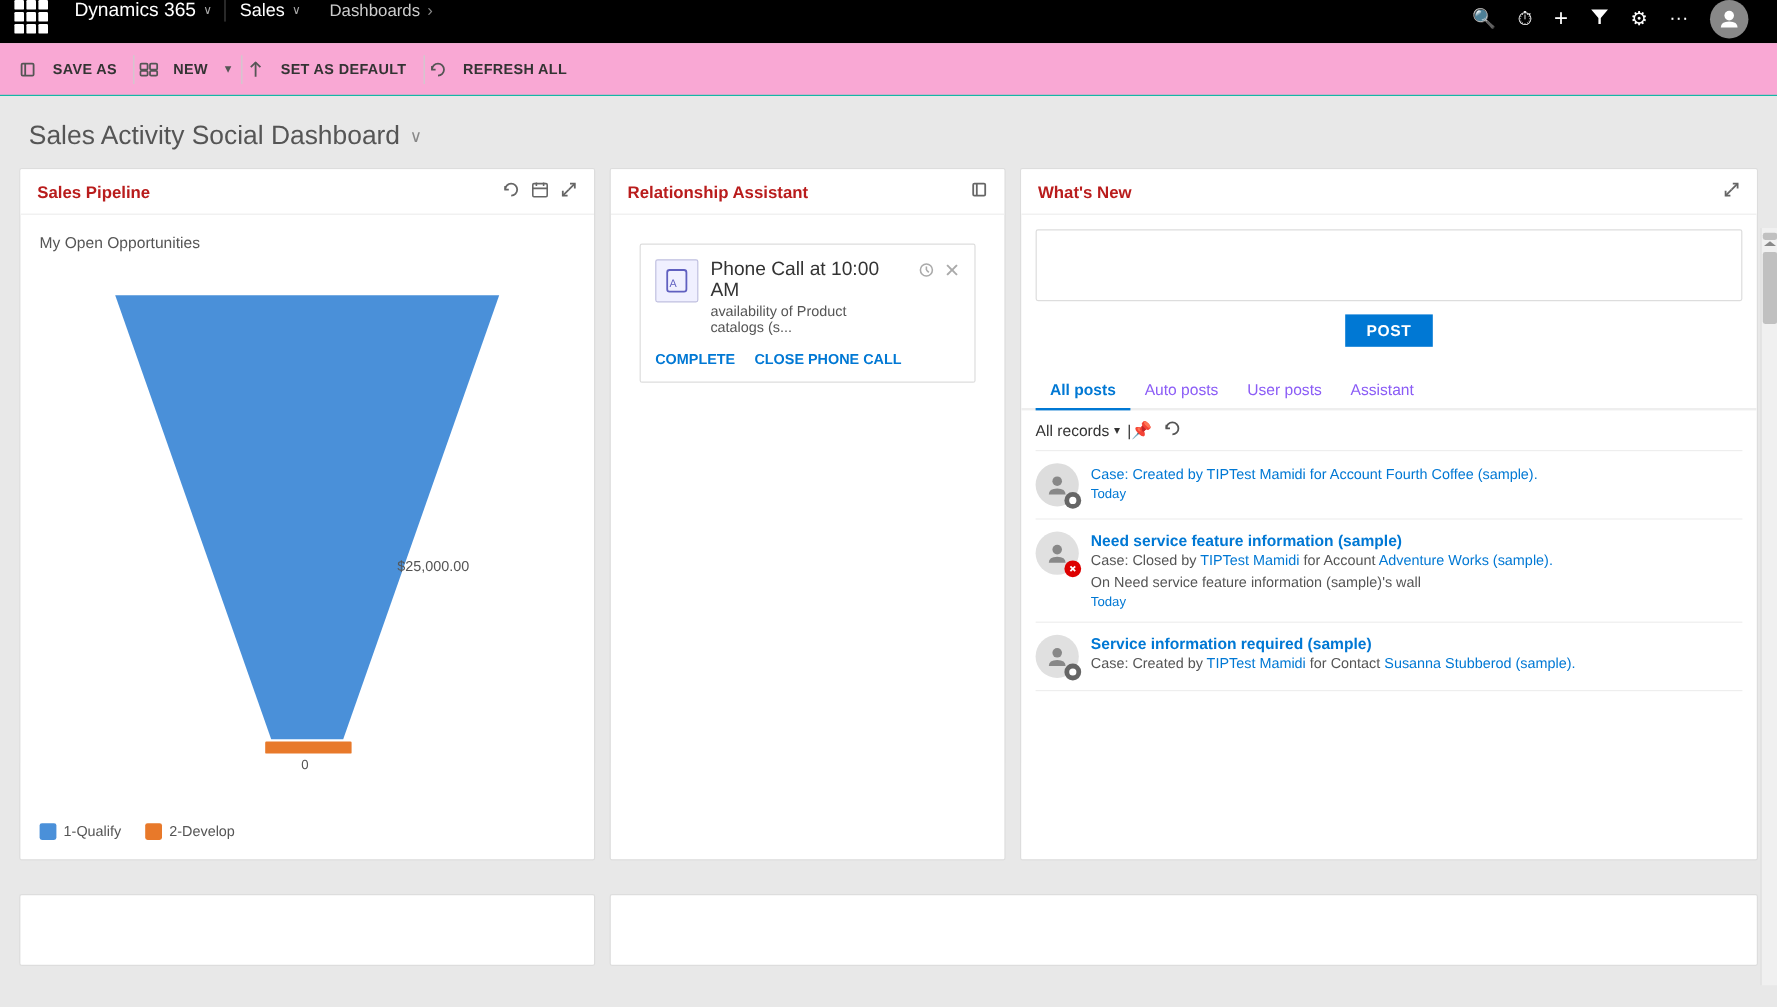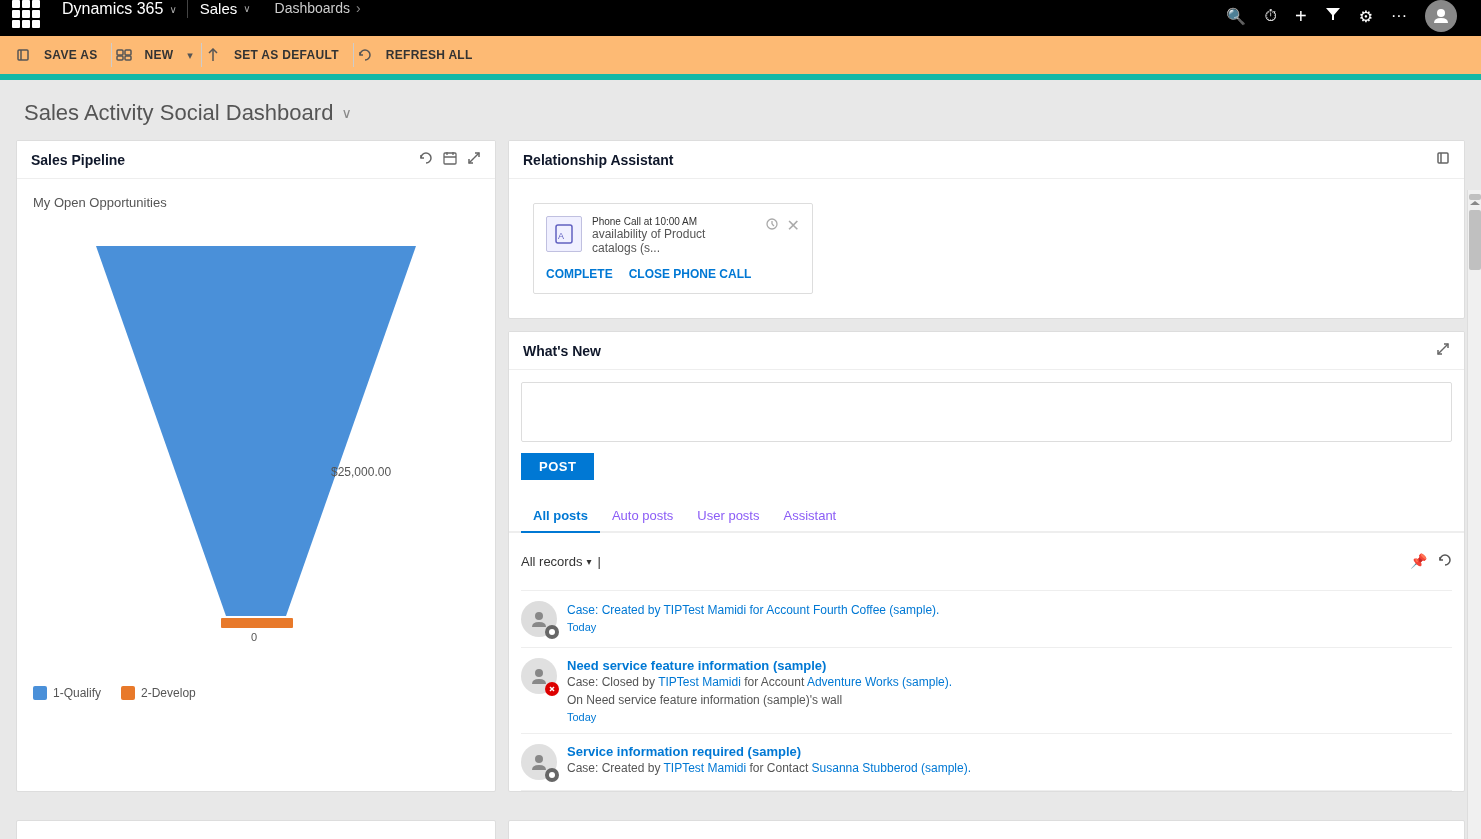--- a/index.html
+++ b/index.html
@@ -44,27 +44,27 @@
     .nav-icons { display: flex; align-items: center; gap: 18px; margin-right: 12px; }
     .nav-icon { color: white; font-size: 16px; cursor: pointer; }
     .nav-avatar {
       width: 32px; height: 32px; border-radius: 50%;
       background: #888; display: flex; align-items: center; justify-content: center;
       color: white; font-size: 14px; cursor: pointer;
     }
 
     
     .toolbar {
-      background: #fdba74;
+      background: #f9a8d4;
       height: 44px;
       display: flex;
       align-items: center;
       padding: 0 16px;
       gap: 0;
-      border-bottom: 6px solid #14b8a6;
+      border-bottom: 1px solid #14b8a6;
     }
     .toolbar-btn {
       display: flex; align-items: center; gap: 5px;
       padding: 6px 10px; font-size: 12px; color: #333;
       cursor: pointer; background: none; border: none;
       text-transform: uppercase; font-weight: 600; letter-spacing: 0.3px;
     }
     .toolbar-sep { width: 1px; height: 24px; background: #ccc; margin: 0 4px; }
     .toolbar-dropdown { padding: 6px 4px; cursor: pointer; color: #555; font-size: 11px; }
 
@@ -94,21 +94,21 @@
       border: 1px solid #ddd;
       border-radius: 2px;
       overflow: hidden;
     }
     .panel-header {
       display: flex; align-items: center; justify-content: space-between;
       padding: 10px 14px;
       border-bottom: 1px solid #eee;
       background: white;
     }
-    .panel-title { font-size: 14px; font-weight: 600; color: #0f172a; }
+    .panel-title { font-size: 14px; font-weight: 600; color: #b91c1c; }
     .panel-icons { display: flex; gap: 10px; align-items: center; }
     .panel-icon { color: #666; cursor: pointer; font-size: 14px; }
 
     
     .sales-pipeline-panel { grid-column: 1; grid-row: 1; }
     .pipeline-content { padding: 16px; }
     .pipeline-label { font-size: 13px; color: #555; margin-bottom: 16px; }
 
     .funnel-container { position: relative; width: 100%; height: 450px; display: flex; flex-direction: column; align-items: center; }
     .funnel-svg { width: 380px; height: 420px; }
@@ -132,62 +132,62 @@
     .rel-card-header { display: flex; align-items: flex-start; gap: 10px; }
     .rel-icon {
       width: 36px; height: 36px;
       background: #f0f0ff;
       border: 1px solid #c0c0e0;
       border-radius: 2px;
       display: flex; align-items: center; justify-content: center;
       font-size: 18px; color: #6060c0; flex-shrink: 0;
     }
     .rel-text { flex: 1; }
-    .rel-title { font-size: 10px; color: #333; font-weight: 500; }
+    .rel-title { font-size: 16px; color: #333; font-weight: 500; }
     .rel-subtitle { font-size: 12px; color: #555; }
     .rel-card-actions { display: flex; gap: 0; align-items: center; }
     .rel-action-icon { color: #aaa; font-size: 14px; cursor: pointer; margin-left: 8px; }
     .rel-links { display: flex; gap: 16px; margin-top: 4px; }
     .rel-link { font-size: 12px; color: #0078d4; cursor: pointer; text-transform: uppercase; font-weight: 600; }
 
     
 
     
-    .right-column { grid-column: 2; grid-row: 1; display: flex; flex-direction: column; gap: 12px; }
+    .right-column { grid-column: 2; grid-row: 1; display: flex; flex-direction: row; gap: 12px; }
 
     
     .whats-new-content { padding: 12px; }
     .post-input {
       width: 100%; height: 60px;
       border: 1px solid #ddd;
       border-radius: 2px;
       padding: 8px;
       font-size: 13px;
       resize: none;
       color: #333;
       outline: none;
     }
-    .post-btn-row { display: flex; justify-content: flex-start; margin-top: 8px; }
+    .post-btn-row { display: flex; justify-content: center; margin-top: 8px; }
     .post-btn {
       background: #0078d4; color: white;
       border: none; padding: 6px 18px;
       font-size: 13px; font-weight: 600;
       cursor: pointer; text-transform: uppercase;
       letter-spacing: 0.5px;
     }
     .tabs-row { display: flex; gap: 0; border-bottom: 2px solid #eee; padding: 0 12px; margin-top: 8px; }
     .tab-item {
       padding: 8px 12px; font-size: 13px; color: #8b5cf6;
       cursor: pointer; border-bottom: 2px solid transparent; margin-bottom: -2px;
     }
     .tab-item.active { color: #0078d4; border-bottom: 2px solid #0078d4; font-weight: 600; }
 
     .records-filter-row {
-      display: flex; align-items: center; justify-content: space-between;
-      padding: 20px 12px;
+      display: flex; align-items: center; justify-content: flex-start;
+      padding: 8px 12px;
     }
     .records-filter {
       display: flex; align-items: center; gap: 4px;
       font-size: 13px; color: #333; cursor: pointer;
     }
     .records-filter-icons { display: flex; gap: 10px; }
     .records-filter-icon { font-size: 14px; color: #555; cursor: pointer; }
 
     .feed-list { padding: 0 12px; }
     .feed-item { display: flex; gap: 10px; padding: 10px 0; border-bottom: 1px solid #eee; }

